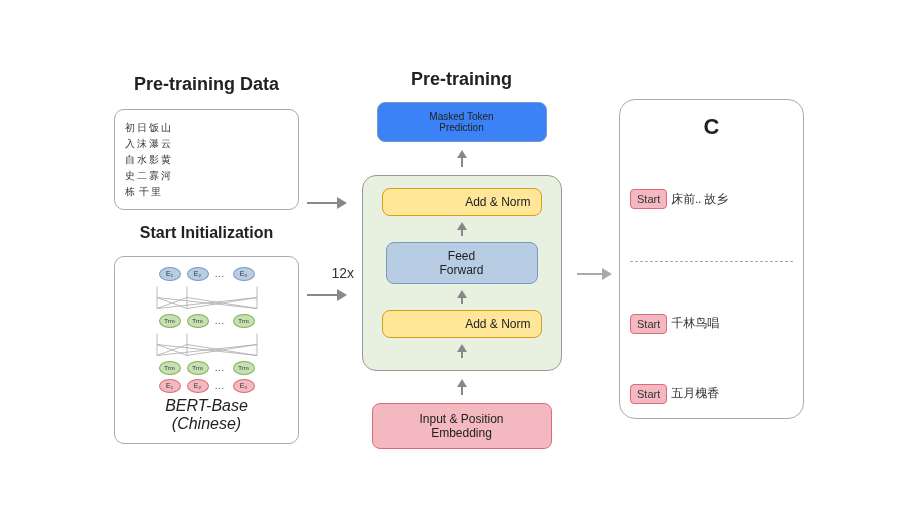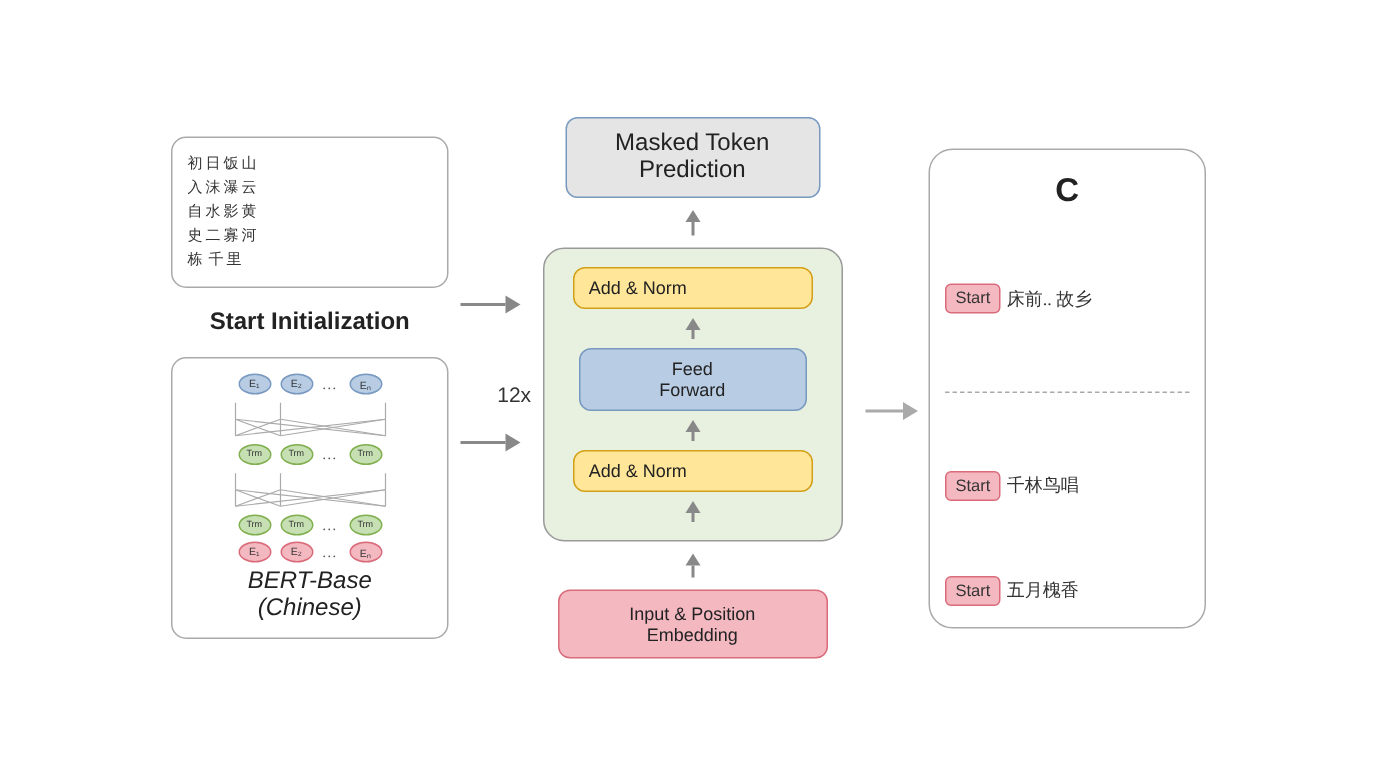--- a/index.html
+++ b/index.html
@@ -189,44 +189,44 @@
       font-family: Arial, sans-serif;
       width: 152px;
     }
 
     .yellow-box {
       background: #ffe699;
       border: 1.5px solid #d4a017;
       border-radius: 8px;
       padding: 6px 10px;
       font-size: 12px;
-      text-align: left;
+      text-align: right;
       color: #222;
       font-family: Arial, sans-serif;
       width: 160px;
     }
 
     .pink-box {
       background: #f4b8c1;
       border: 1.5px solid #d96b7a;
       border-radius: 8px;
       padding: 8px 10px;
       font-size: 12px;
       text-align: center;
       color: #222;
       font-family: Arial, sans-serif;
       width: 160px;
     }
 
     .masked-token-box {
-      background: #e5e5e5;
+      background: #3b82f6;
       border: 1.5px solid #7899c0;
       border-radius: 8px;
       padding: 8px 10px;
-      font-size: 16px;
+      font-size: 10px;
       text-align: center;
       color: #222;
       font-family: Arial, sans-serif;
       width: 170px;
     }
 
     .vert-arrow {
       display: flex;
       flex-direction: column;
       align-items: center;
@@ -319,20 +319,21 @@
       width: 130px;
       height: 25px;
     }
   </style>
 </head>
 <body>
 
 <div class="diagram-container">
 
   <div class="left-panel">
+    <div class="panel-title">Pre-training Data</div>
 
     <div class="data-box">
       <div style="display:flex; flex-direction:column; gap:1px; font-family:serif; font-size:10px; color:#333; line-height:1.5; min-width:52px;">
         <div style="display:flex; gap:2px;">
           <span>初</span>
             <span>日</span>
             <span>饭</span>
             <span>山</span>
         </div>
         <div style="display:flex; gap:2px;">
@@ -434,20 +435,21 @@
       <div class="arrow-line"></div>
       <div class="arrow-head"></div>
     </div>
     <div class="arrow">
       <div class="arrow-line"></div>
       <div class="arrow-head"></div>
     </div>
   </div>
 
   <div class="middle-panel">
+    <div class="pretraining-title">Pre-training</div>
 
     <div class="masked-token-box">
       <span>Masked Token<br>Prediction</span>
     </div>
 
     <div class="vert-arrow" style="flex-direction:column-reverse; margin-bottom:0;">
       <div class="vert-line"></div>
       <div class="vert-arrow-head-up" style="margin-bottom:-1px;"></div>
     </div>
 

